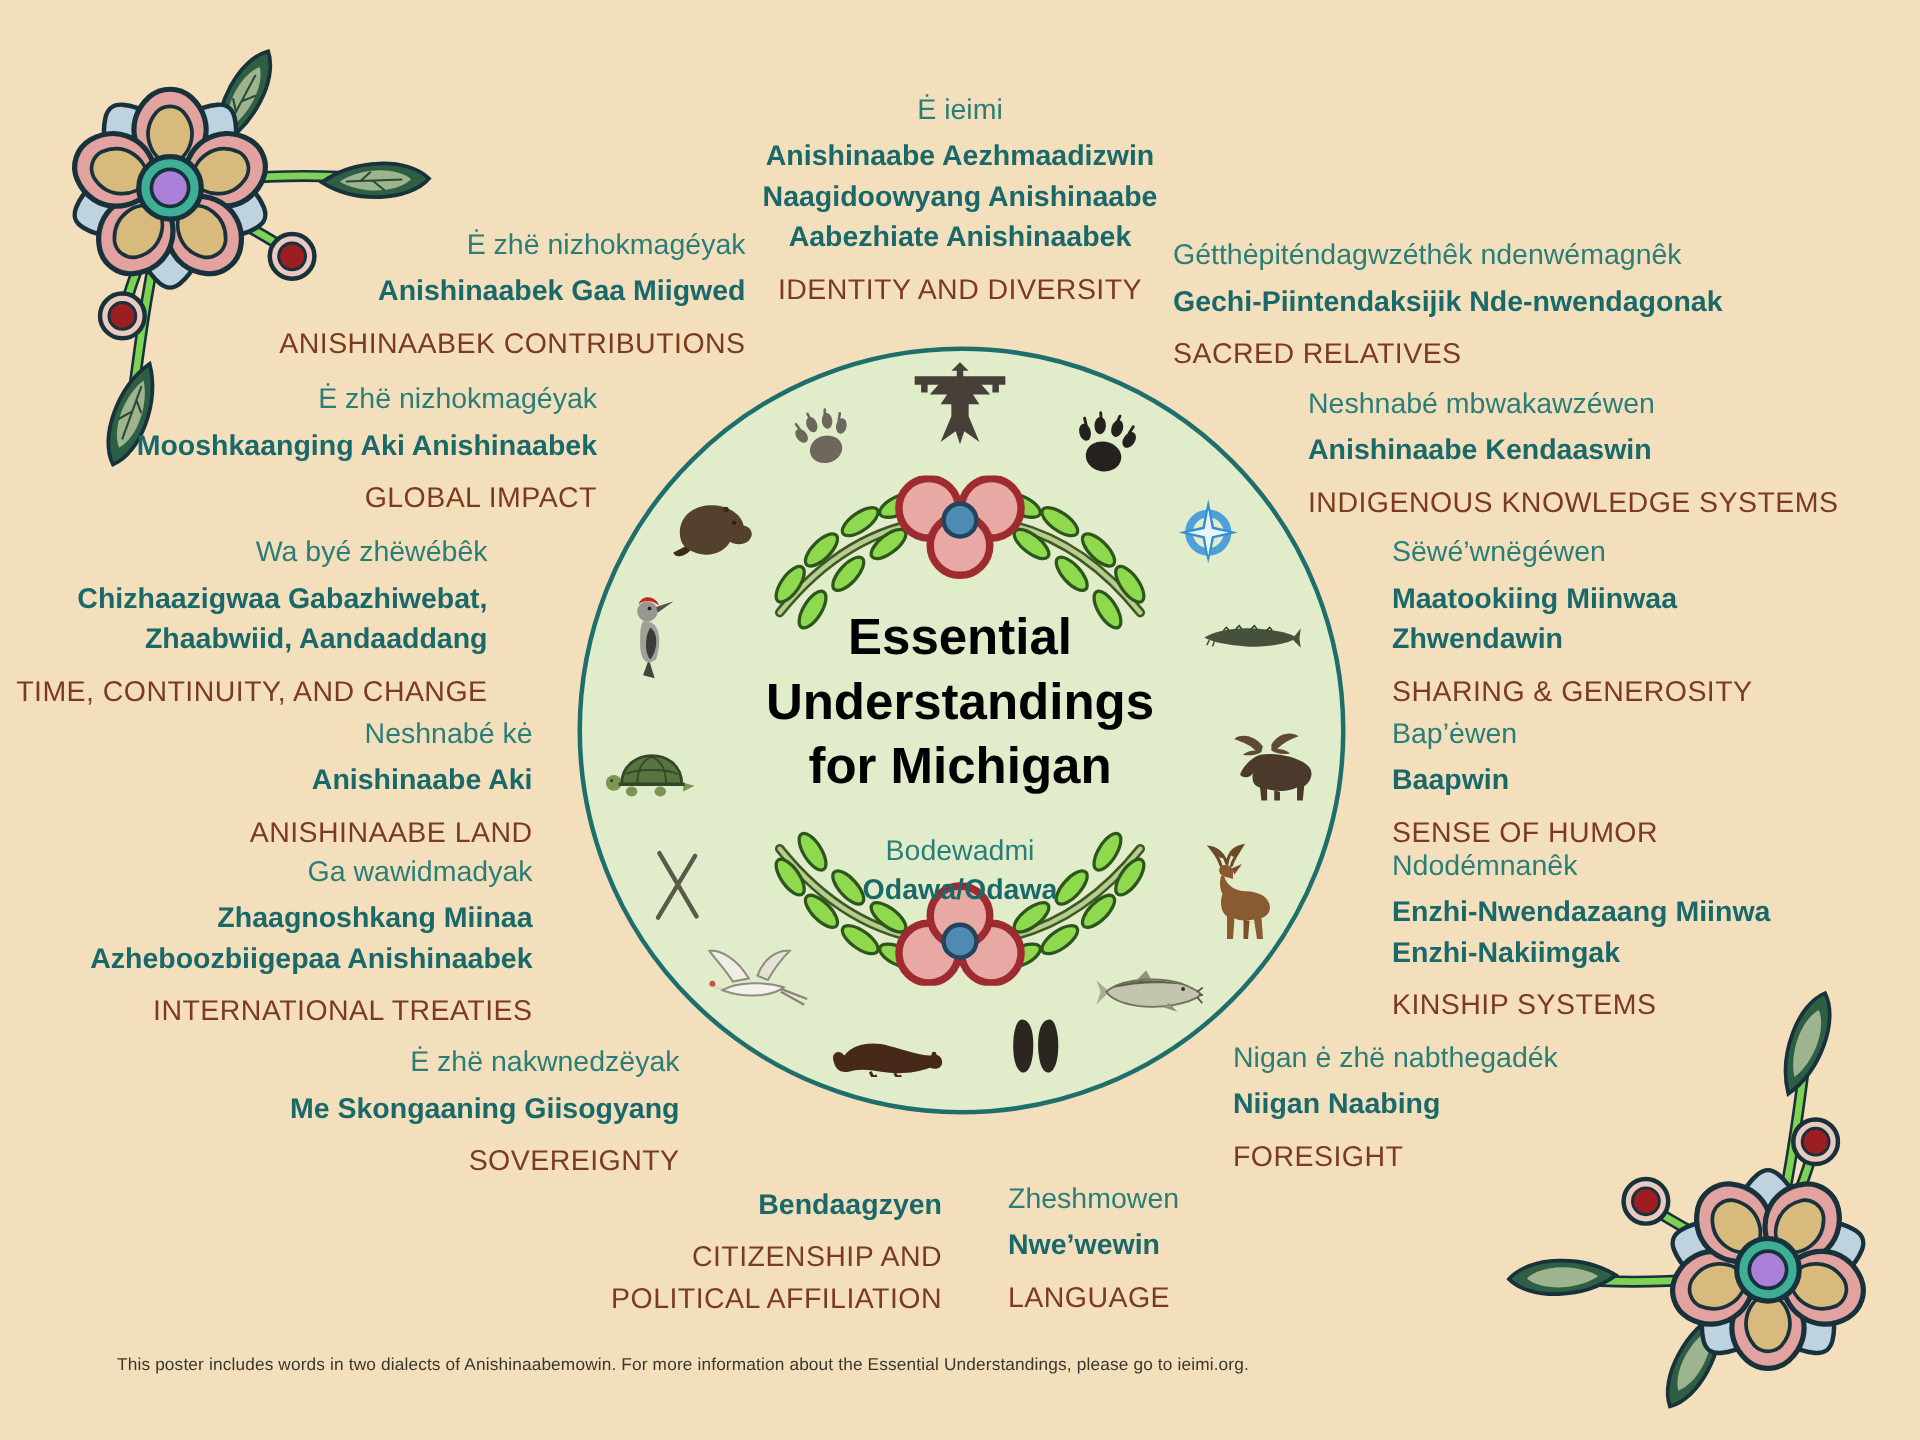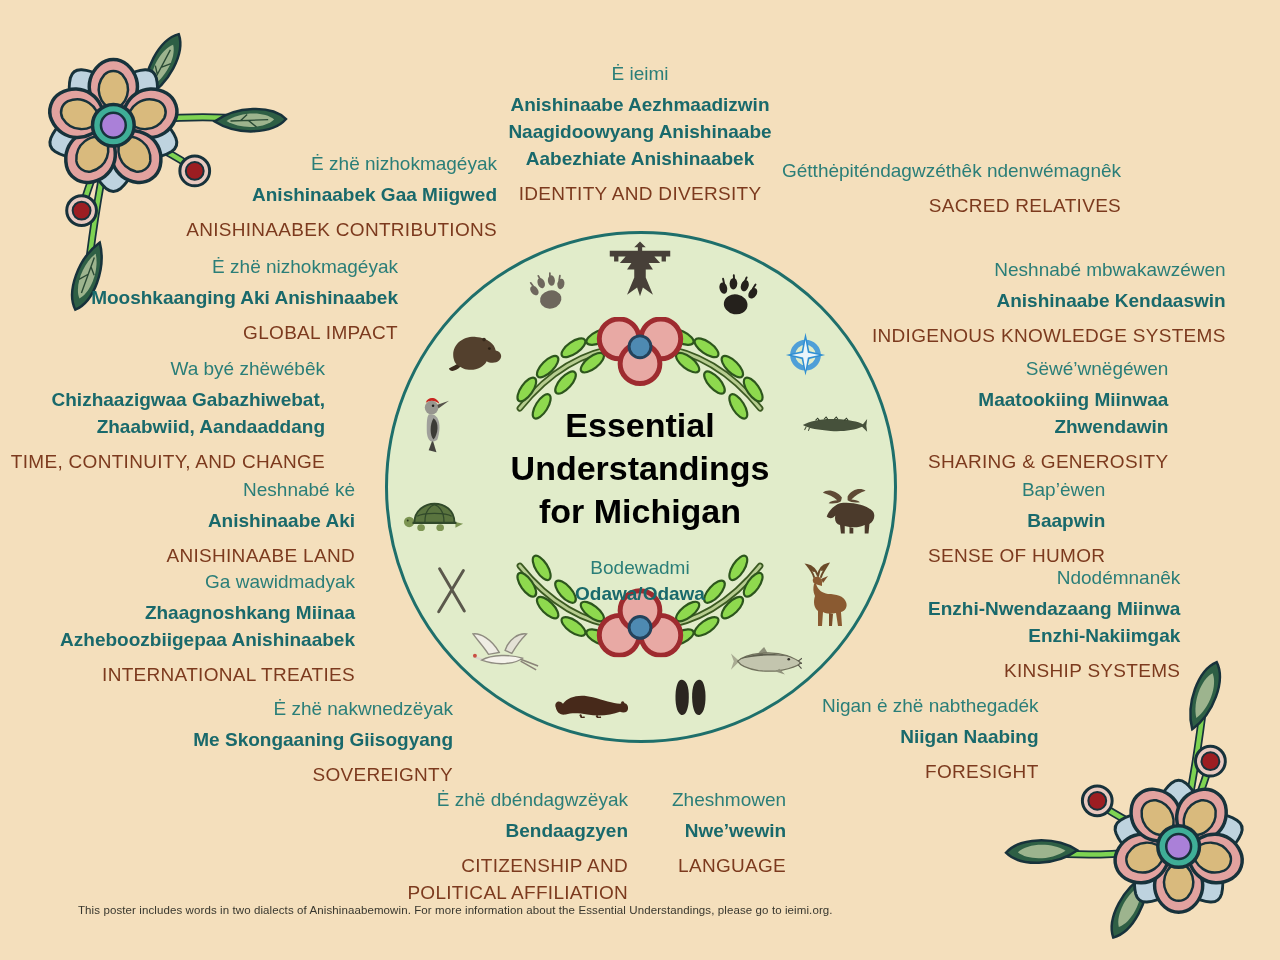--- a/index.html
+++ b/index.html
@@ -1,21 +1,21 @@
 <!DOCTYPE html>
 <html><head>
 <meta charset="utf-8">
 <style>
   html,body{margin:0;padding:0;background:#f4dfbc;}
   .poster{position:relative;width:1280px;height:960px;background:#f4dfbc;overflow:hidden;
           font-family:"Liberation Sans",sans-serif;}
   
   .u{position:absolute;}
   .u.al-r{text-align:right;}
-  .u.al-l{text-align:right;}
+  .u.al-l{text-align:left;}
   .u.al-c{left:0;right:0;text-align:center;}
   .nl{color:#2a7e78;font-size:19px;font-weight:400;line-height:1.42;white-space:pre-line;}
   .nb{color:#19696b;font-size:19px;font-weight:700;line-height:1.42;white-space:pre-line;margin-top:4px;}
   .en{color:#7c3a1e;font-size:19px;font-weight:400;line-height:1.45;white-space:pre-line;margin-top:7px;letter-spacing:.3px;}
   
   .pos-identity{top:61px;}
   .pos-contributions{right:783px;top:151px;}
   .pos-sacred{left:782px;top:158px;}
   .pos-global{right:882px;top:254px;}
   .pos-iks{left:872px;top:257px;}
@@ -411,20 +411,21 @@
   </div>
 
   <div class="u al-r pos-contributions">
     <div class="nl">Ė zhë nizhokmagéyak</div>
     <div class="nb">Anishinaabek Gaa Miigwed</div>
     <div class="en">ANISHINAABEK CONTRIBUTIONS</div>
   </div>
 
   <div class="u al-l pos-sacred">
     <div class="nl">Gétthėpiténdagwzéthêk ndenwémagnêk</div>
+    <div class="nb">Gechi-Piintendaksijik Nde-nwendagonak</div>
     <div class="en">SACRED RELATIVES</div>
   </div>
 
   <div class="u al-r pos-global">
     <div class="nl">Ė zhë nizhokmagéyak</div>
     <div class="nb">Mooshkaanging Aki Anishinaabek</div>
     <div class="en">GLOBAL IMPACT</div>
   </div>
 
   <div class="u al-l pos-iks">
@@ -479,21 +480,20 @@
     <div class="en">SOVEREIGNTY</div>
   </div>
 
   <div class="u al-l pos-foresight">
     <div class="nl">Nigan ė zhë nabthegadék</div>
     <div class="nb">Niigan Naabing</div>
     <div class="en">FORESIGHT</div>
   </div>
 
   <div class="u al-r pos-citizenship">
-    <div class="nl">Ė zhë dbéndagwzëyak</div>
     <div class="nb">Bendaagzyen</div>
     <div class="en">CITIZENSHIP AND
 POLITICAL AFFILIATION</div>
   </div>
 
   <div class="u al-l pos-language">
     <div class="nl">Zheshmowen</div>
     <div class="nb">Nwe’wewin</div>
     <div class="en">LANGUAGE</div>
   </div>

